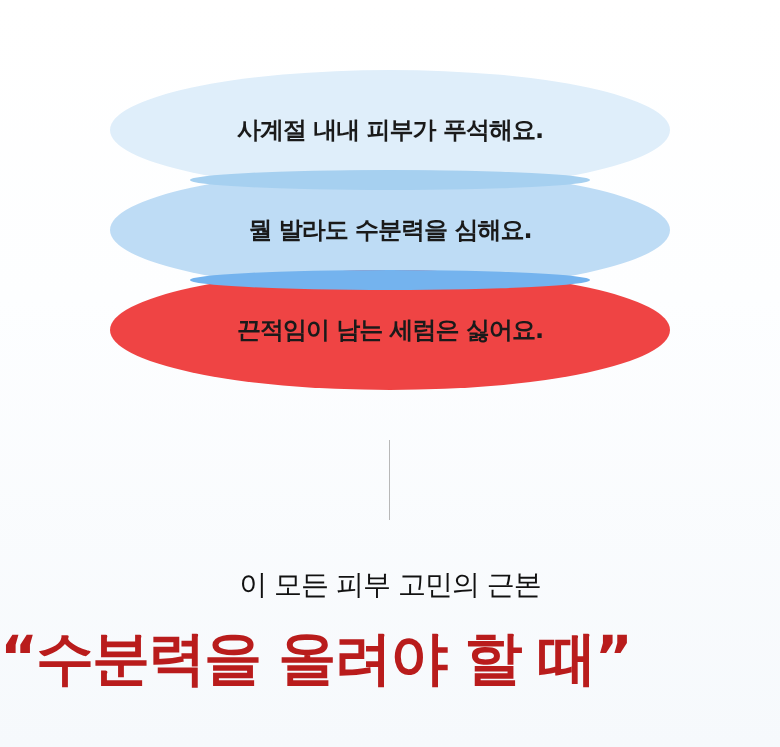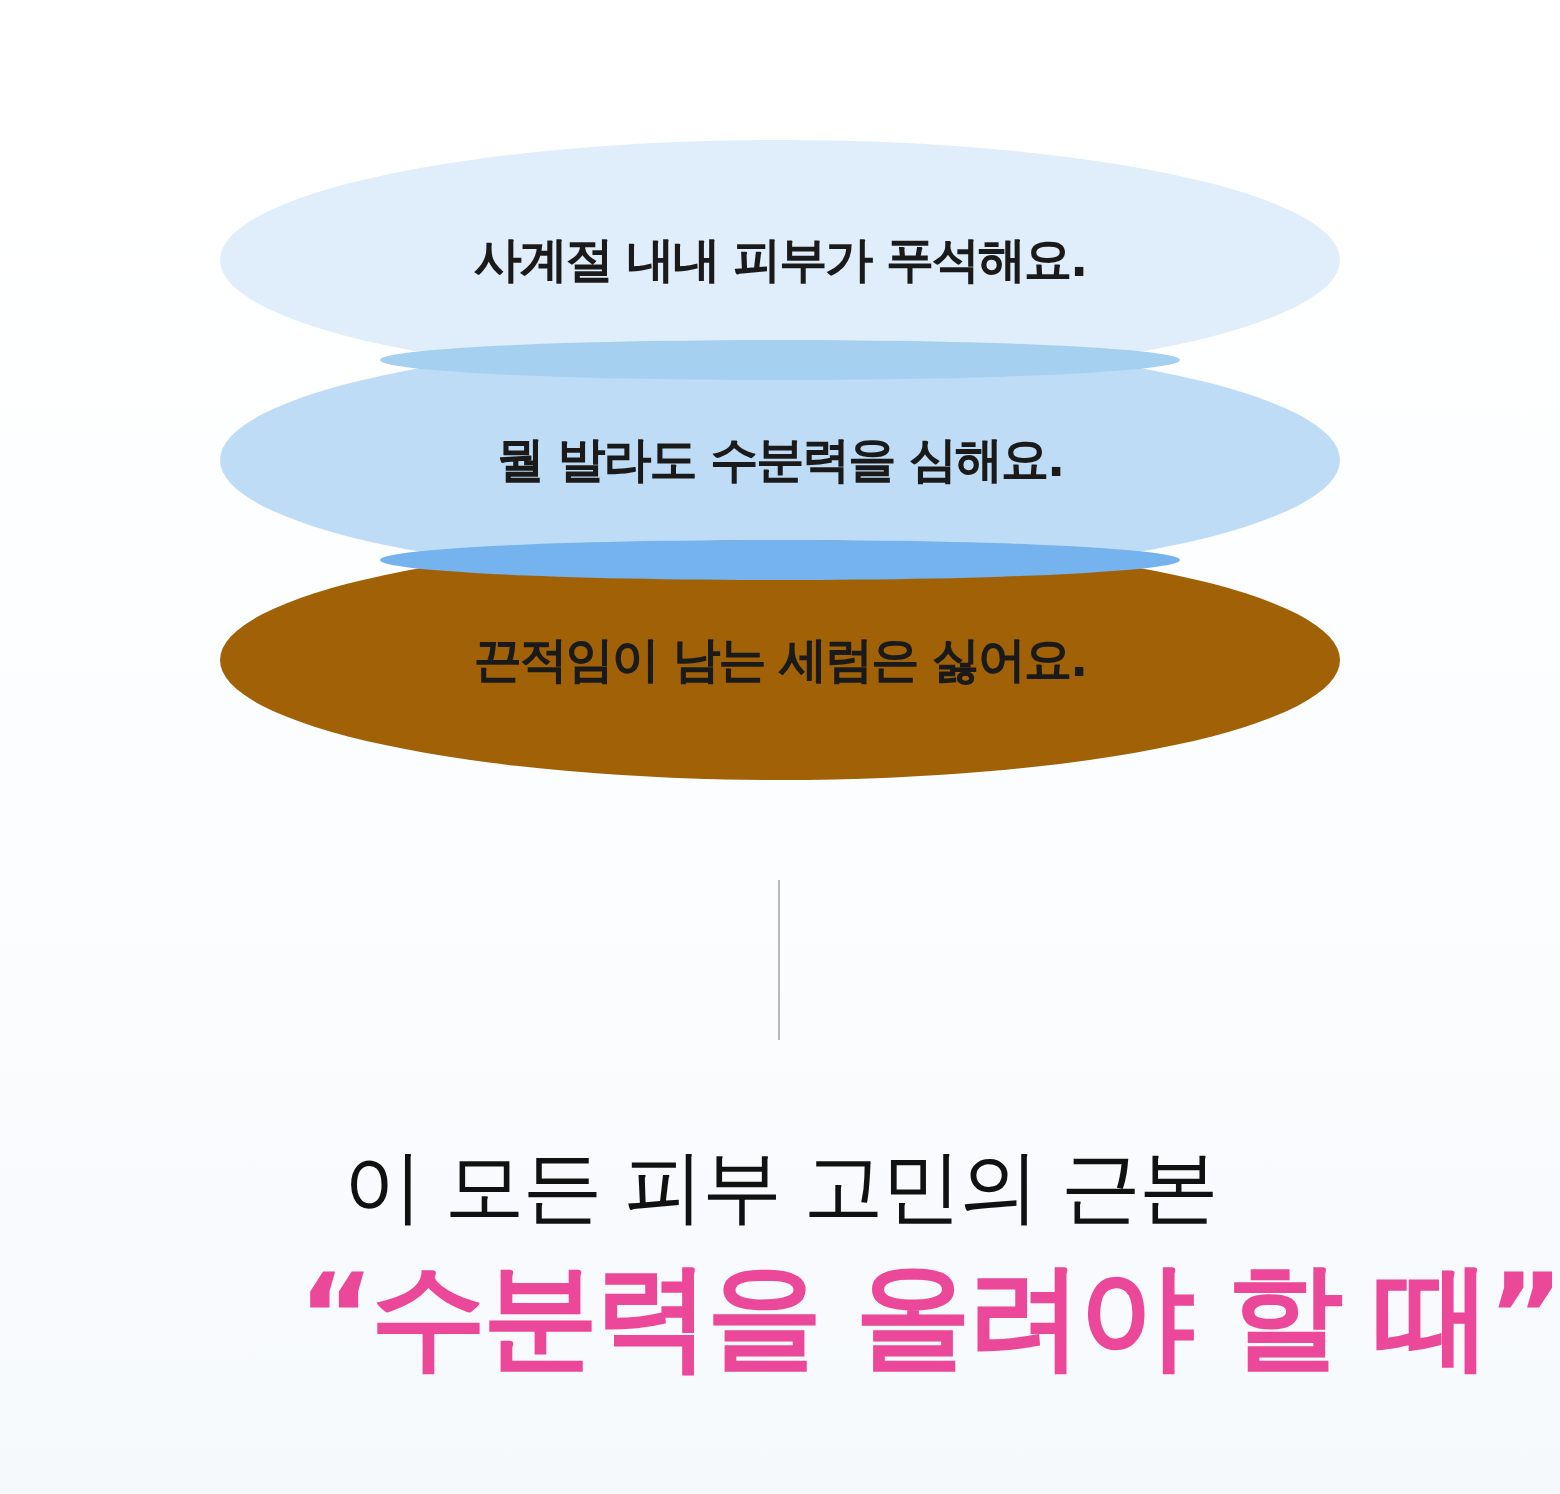--- a/index.html
+++ b/index.html
@@ -10,43 +10,43 @@
     position: relative;
   }
   .stack { position: absolute; left: 0; top: 0; width: 740px; height: 400px; }
   .ellipse {
     position: absolute; left: 110px; width: 560px; height: 120px;
     border-radius: 50%;
     display: flex; align-items: center; justify-content: center;
   }
   .e1 { top: 70px; background: #dfeefa; }
   .e2 { top: 170px; background: #bedcf5; }
-  .e3 { top: 270px; background: #a16207; }
+  .e3 { top: 270px; background: #ef4444; }
   .overlap {
     position: absolute; left: 190px; width: 400px; height: 20px;
     border-radius: 50%;
     z-index: 1;
   }
   .o1 { top: 170px; background: #a6d0f0; clip-path: inset(0 0 0 0); }
   .o2 { top: 270px; background: #74b3ee; }
   .ellipse span {
     position: relative; z-index: 2;
     font-size: 24px; font-weight: bold; color: #1a1a1a; letter-spacing: -1px;
   }
   .divider {
     position: absolute; left: 389px; top: 440px; width: 1px; height: 80px;
     background: #b8b8b8;
   }
   .subtitle {
     position: absolute; left: 0; width: 780px; top: 566px; text-align: center;
-    font-size: 40px; color: #111; letter-spacing: -1px;
+    font-size: 28px; color: #111; letter-spacing: -1px;
   }
   .headline {
-    position: absolute; left: 0; width: 780px; top: 620px; text-align: right;
-    font-size: 58px; font-weight: bold; color: #ec4899; letter-spacing: -2px;
+    position: absolute; left: 0; width: 780px; top: 620px; text-align: left;
+    font-size: 58px; font-weight: bold; color: #b91c1c; letter-spacing: -2px;
   }
 </style>
 </head>
 <body>
 
 <div class="stack">
   <div class="ellipse e1">
     <span>사계절 내내 피부가 푸석해요.</span>
   </div>
   <div class="ellipse e2">

